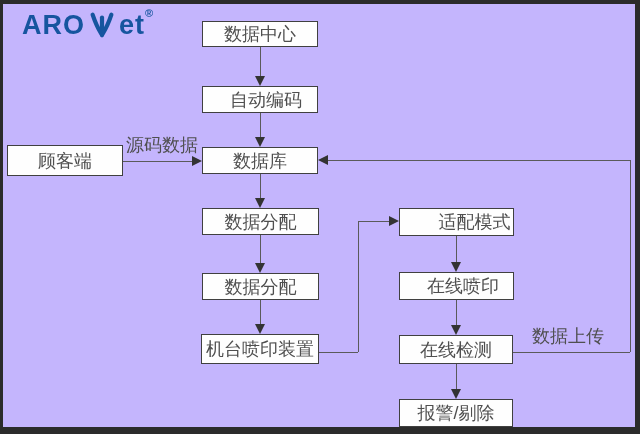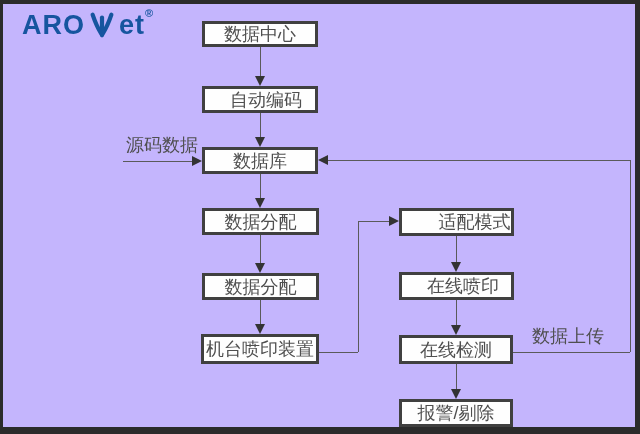--- a/index.html
+++ b/index.html
@@ -19,21 +19,21 @@
 
   
   .logo{position:absolute;left:22px;top:10px;display:flex;align-items:flex-start;color:#16559f;}
   .logo .word{font-size:27px;font-weight:bold;letter-spacing:1px;line-height:30px;}
   .logo .leaf{width:30px;height:30px;margin:0 2px;}
   .logo .reg{font-size:11px;font-weight:bold;line-height:11px;margin-top:-2px;}
 
   
   .box{
     position:absolute;
-    border:3px solid #404040;
+    border:1px solid #404040;
     background:#fefefe;
     color:#4f4f4f;
     font-size:18px;
     display:flex;align-items:center;justify-content:center;
     box-sizing:border-box;
     white-space:nowrap;
   }
   
   .hl{position:absolute;height:1px;background:#5a5a5a;}
   .vl{position:absolute;width:1px;background:#5a5a5a;}
@@ -62,20 +62,21 @@
           <path d="M16 8 L16 27"></path>
         </g>
       </svg>
     </span>
     <span class="word">et</span>
     <span class="reg">®</span>
   </div>
 
   <div class="box" style="left:202px;top:21px;width:116px;height:26px;">数据中心</div>
   <div class="box" style="left:202px;top:86px;width:116px;height:27px;padding-left:12px;">自动编码</div>
+  <div class="box" style="left:7px;top:145px;width:116px;height:31px;">顾客端</div>
   <div class="box" style="left:202px;top:147px;width:116px;height:27px;">数据库</div>
   <div class="box" style="left:202px;top:208px;width:117px;height:27px;">数据分配</div>
   <div class="box" style="left:202px;top:273px;width:117px;height:27px;">数据分配</div>
   <div class="box" style="left:201px;top:334px;width:118px;height:30px;">机台喷印装置</div>
   <div class="box" style="left:399px;top:208px;width:115px;height:28px;padding-left:36px;">适配模式</div>
   <div class="box" style="left:399px;top:272px;width:115px;height:28px;padding-left:13px;">在线喷印</div>
   <div class="box" style="left:399px;top:335px;width:114px;height:29px;">在线检测</div>
   <div class="box" style="left:399px;top:399px;width:114px;height:28px;">报警/剔除</div>
 
   <div class="vl" style="left:260px;top:47px;height:31px;"></div>

